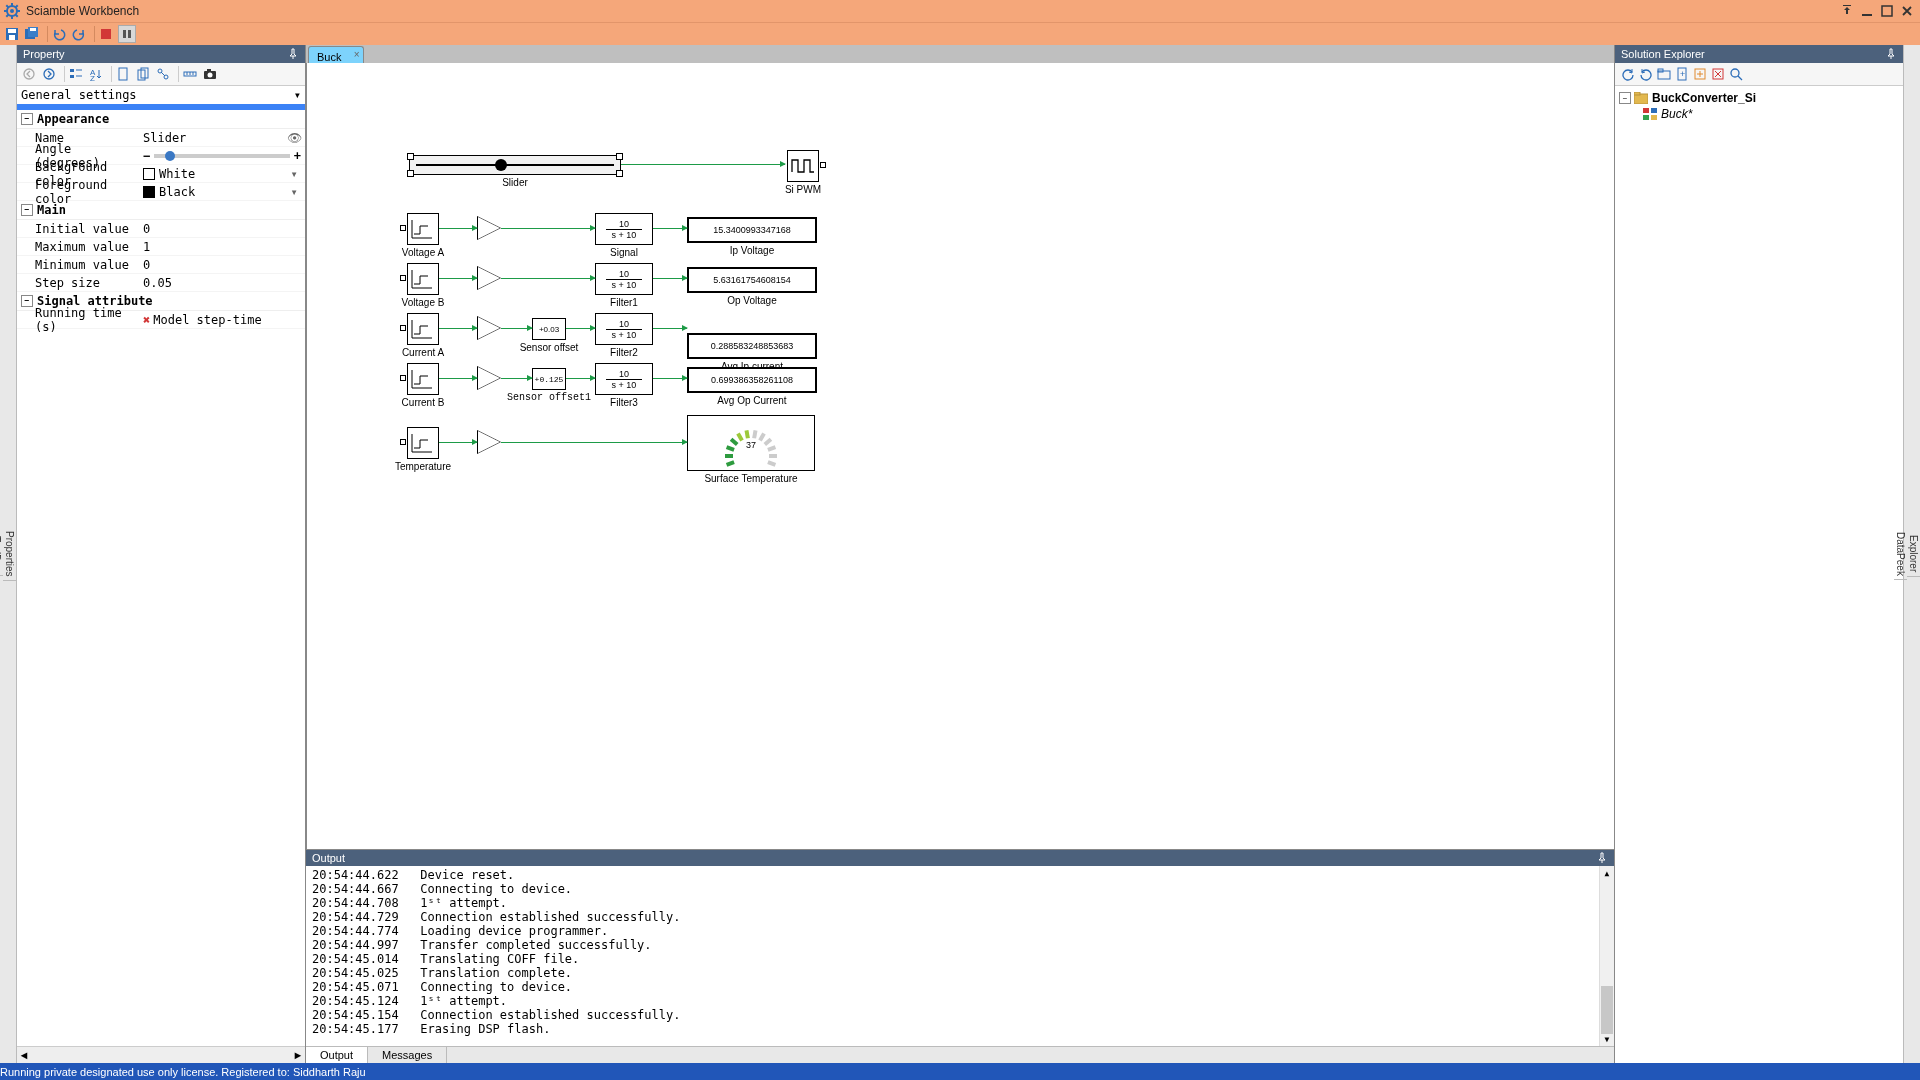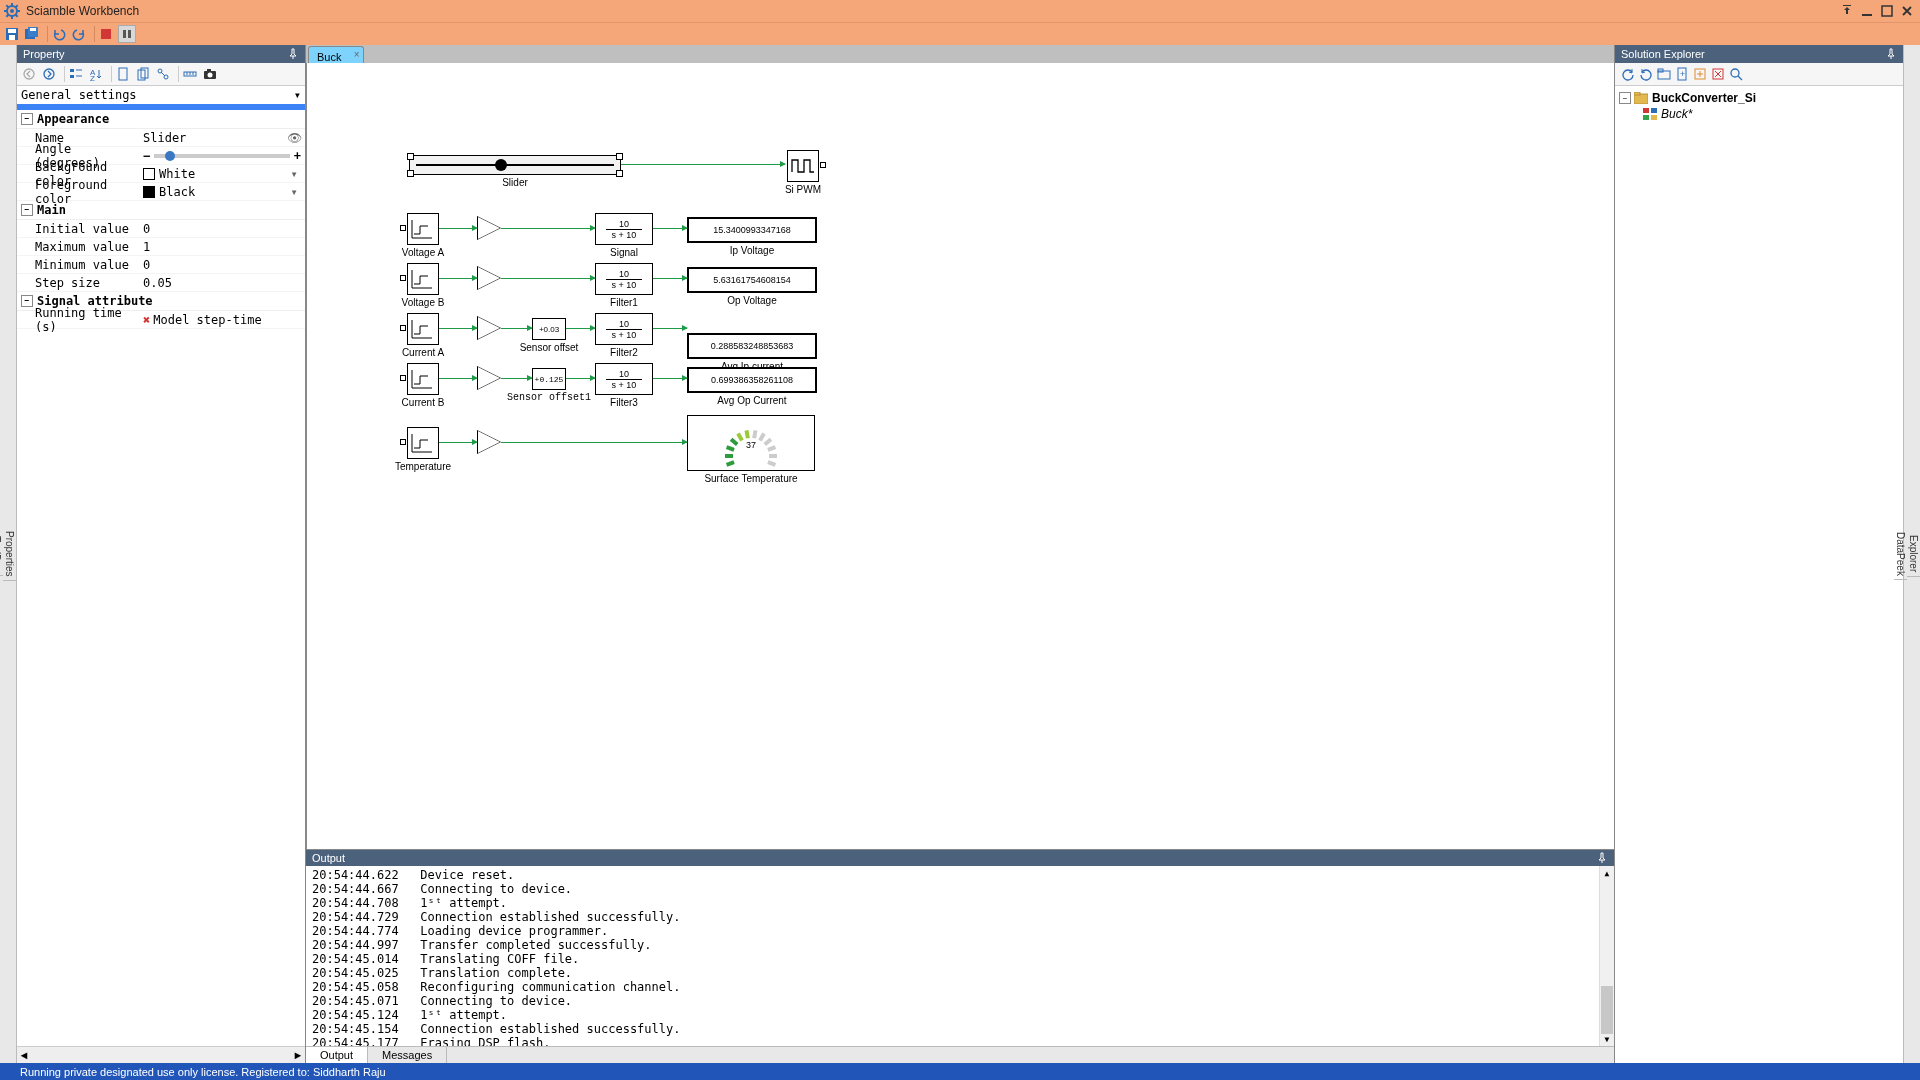--- a/index.html
+++ b/index.html
@@ -64,21 +64,21 @@
 .tree-row .icon{width:14px;height:12px;margin-right:4px;}
 .tree-row.indent{margin-left:24px;}
 .output-panel{position:relative;border-top:1px solid #888;}
 .output-hdr{height:16px;background:#4c617c;color:#fff;display:flex;align-items:center;padding:0 6px;font-size:11px;}
 .output-hdr .spacer{flex:1;}
 .output-body{height:176px;background:#fff;overflow:auto;font-family:Consolas,monospace;font-size:12px;padding:2px 6px;position:relative;}
 .output-body .line{white-space:pre;}
 .output-tabs{height:16px;background:#e8e8e8;display:flex;font-size:11px;border-top:1px solid #bbb;}
 .output-tabs .otab{padding:0 14px;border-right:1px solid #bbb;display:flex;align-items:center;cursor:pointer;}
 .output-tabs .otab.active{background:#fff;}
-.statusbar{height:18px;background:#2156b8;color:#fff;font-size:11px;display:flex;align-items:center;padding:0 20px;}
+.statusbar{height:18px;background:#2156b8;color:#fff;font-size:11px;display:flex;align-items:center;padding:0 0;}
 .gauge{width:126px;height:54px;border:1px solid #000;background:#fff;position:relative;}
 .gauge .val{position:absolute;left:50%;top:50%;transform:translate(-50%,-32%);font-size:9px;}
 svg{display:block;}
 .scrollbar{position:absolute;right:0;top:0;bottom:0;width:14px;background:#f0f0f0;border-left:1px solid #ddd;}
 .scrollbar .up,.scrollbar .down{height:14px;display:flex;align-items:center;justify-content:center;font-size:8px;cursor:pointer;}
 .scrollbar .thumb{position:absolute;left:1px;right:1px;background:#c7c7c7;}
 </style>
 </head>
 <body>
 
@@ -567,21 +567,20 @@
       </div>
       <div class="output-body" id="output-body">
           <div class="line">20:54:44.622   Device reset.</div>
           <div class="line">20:54:44.667   Connecting to device.</div>
           <div class="line">20:54:44.708   1ˢᵗ attempt.</div>
           <div class="line">20:54:44.729   Connection established successfully.</div>
           <div class="line">20:54:44.774   Loading device programmer.</div>
           <div class="line">20:54:44.997   Transfer completed successfully.</div>
           <div class="line">20:54:45.014   Translating COFF file.</div>
           <div class="line">20:54:45.025   Translation complete.</div>
-          <div class="line">20:54:45.058   Reconfiguring communication channel.</div>
           <div class="line">20:54:45.071   Connecting to device.</div>
           <div class="line">20:54:45.124   1ˢᵗ attempt.</div>
           <div class="line">20:54:45.154   Connection established successfully.</div>
           <div class="line">20:54:45.177   Erasing DSP flash.</div>
         <div class="scrollbar">
           <div class="up">▲</div>
           <div class="thumb" style="top:120px;height:48px;"></div>
           <div class="down" style="position:absolute;bottom:0;width:100%;">▼</div>
         </div>
       </div>

